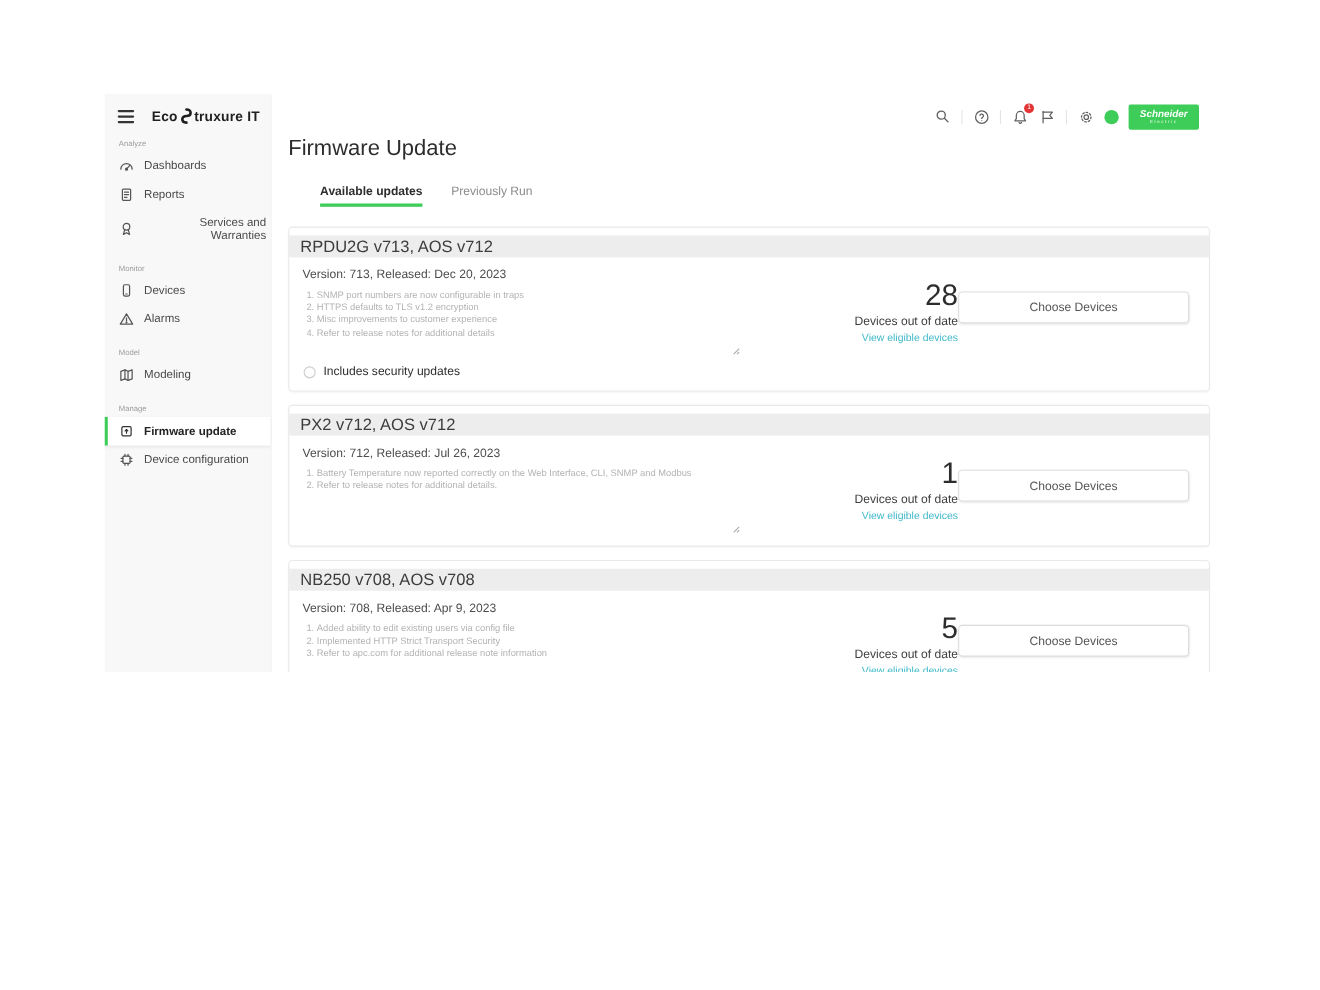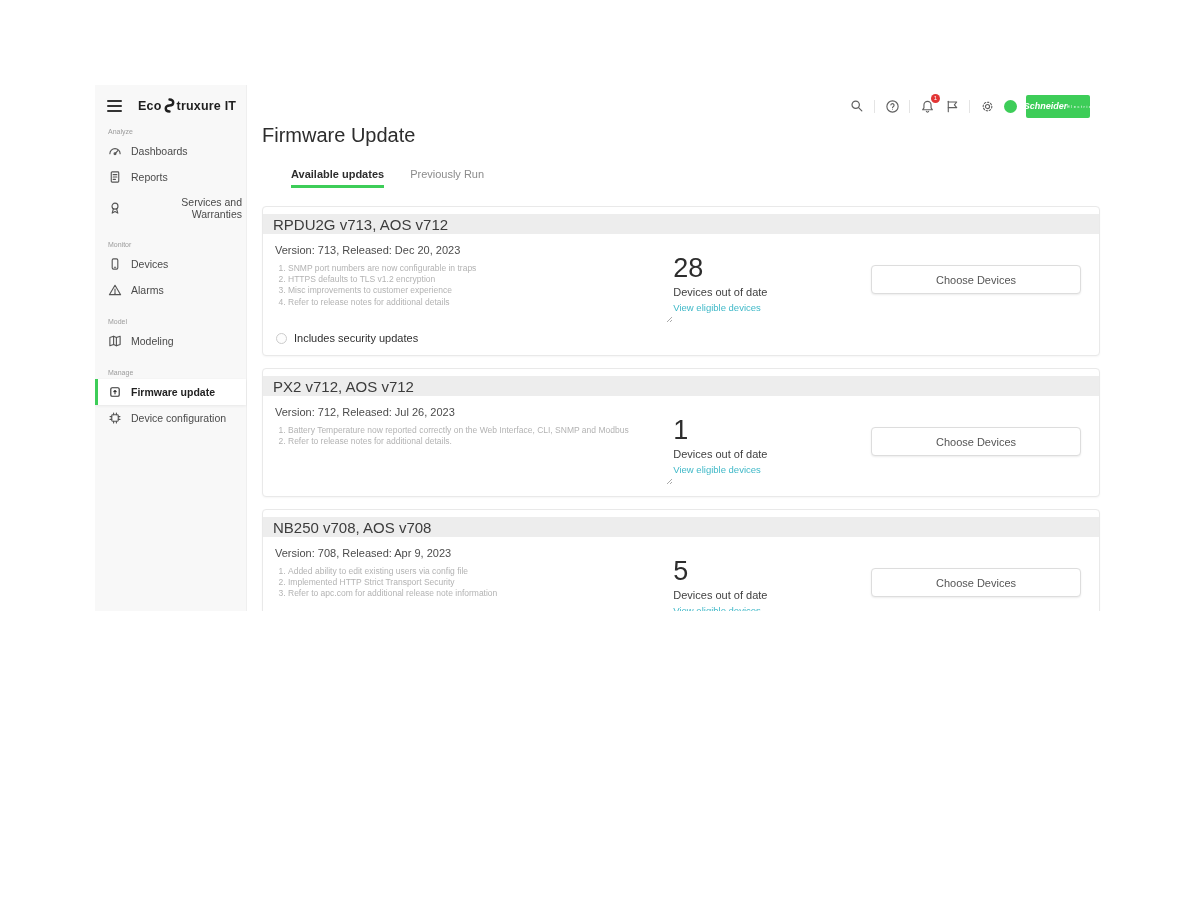--- a/index.html
+++ b/index.html
@@ -17,39 +17,39 @@
   .nav-item svg { flex-shrink:0; }
   .nav-item.active { background:#fff; border-left-color:#3dcd58; font-weight:bold; color:#222; box-shadow:0 1px 3px rgba(0,0,0,.07); }
 
   
   .main { flex:1; background:#fff; overflow:hidden; }
   .topbar { display:flex; justify-content:flex-end; align-items:center; gap:9px; padding:10px 15px 0 0; height:32px; }
   .tb-icon { position:relative; width:16px; height:16px; display:flex; align-items:center; justify-content:center; cursor:pointer; }
   .tb-divider { width:1px; height:13px; background:#e4e4e4; }
   .badge { position:absolute; top:-4px; right:-5px; min-width:9px; height:9px; border-radius:50%; background:#e23535; color:#fff; font-size:6px; line-height:9px; text-align:center; }
   .avatar { width:13px; height:13px; border-radius:50%; background:#3dcd58; cursor:pointer; }
-  .schneider { width:64px; height:23px; background:#3dcd58; border-radius:2px; color:#fff; display:flex; flex-direction:row; align-items:center; justify-content:center; line-height:1; }
+  .schneider { width:64px; height:23px; background:#3dcd58; border-radius:2px; color:#fff; display:flex; flex-direction:column; align-items:center; justify-content:center; line-height:1; }
   .schneider .l1 { font-size:9px; font-weight:bold; font-style:italic; }
   .schneider .l2 { font-size:4px; letter-spacing:1.5px; margin-top:1px; }
 
   .page-title { font-size:20px; font-weight:500; color:#2d2d2d; margin:7px 0 0 15px; }
   .tabs { display:flex; gap:26px; margin:21px 0 0 44px; }
   .tab { font-size:11px; color:#8b8b8b; padding-bottom:5px; border-bottom:3px solid transparent; cursor:pointer; }
   .tab.active { color:#2d2d2d; font-weight:bold; border-bottom-color:#3dcd58; }
 
   .cards { margin:18px 5px 0 15px; display:flex; flex-direction:column; gap:12px; }
   .card { border:1px solid #e9e9e9; border-radius:4px; background:#fff; box-shadow:0 1px 2px rgba(0,0,0,.04); padding-top:7px; }
   .card-header { background:#ededed; height:20px; display:flex; align-items:center; padding-left:10px; font-size:15px; color:#3c3c3c; }
   .card-body { display:flex; padding-left:10px; }
   .notes-col { width:405px; }
   .version { font-size:11px; font-weight:500; color:#4c4c4c; margin:10px 0 7px 2px; }
   .notes-box { position:relative; height:62px; }
   ol.notes { margin:0 0 0 3px; padding-left:12px; font-size:8.5px; color:#b3b3b3; line-height:1.32; }
   .resize-handle { position:absolute; right:0; bottom:2px; cursor:nwse-resize; }
-  .stats-col { width:200px; display:flex; flex-direction:column; align-items:flex-start; align-self:center; margin-top:6px; }
+  .stats-col { width:200px; display:flex; flex-direction:column; align-items:flex-end; align-self:center; margin-top:6px; }
   .big-num { font-size:27px; color:#2d2d2d; }
   .stat-label { font-size:11px; color:#3f3f3f; margin-top:2px; }
   .stat-link { font-size:9.5px; color:#41b9c8; margin-top:4px; cursor:pointer; }
   .btn-col { flex:1; display:flex; align-self:center; justify-content:center; padding-right:18px; }
   .choose-btn { width:210px; height:29px; background:#fff; border:1px solid #ddd; border-radius:4px; font-size:11px; color:#555; box-shadow:0 1px 2px rgba(0,0,0,.08); cursor:pointer; font-family:"Liberation Sans", sans-serif; }
   .checkbox-row { display:flex; align-items:center; gap:7px; padding:7px 0 11px 13px; }
   .checkbox { width:11px; height:11px; border:1px solid #ccc; border-radius:50%; background:#fdfdfd; cursor:pointer; }
   .checkbox-label { font-size:11px; color:#2f2f2f; }
   .card.pad-bottom { padding-bottom:9px; }
 </style>

